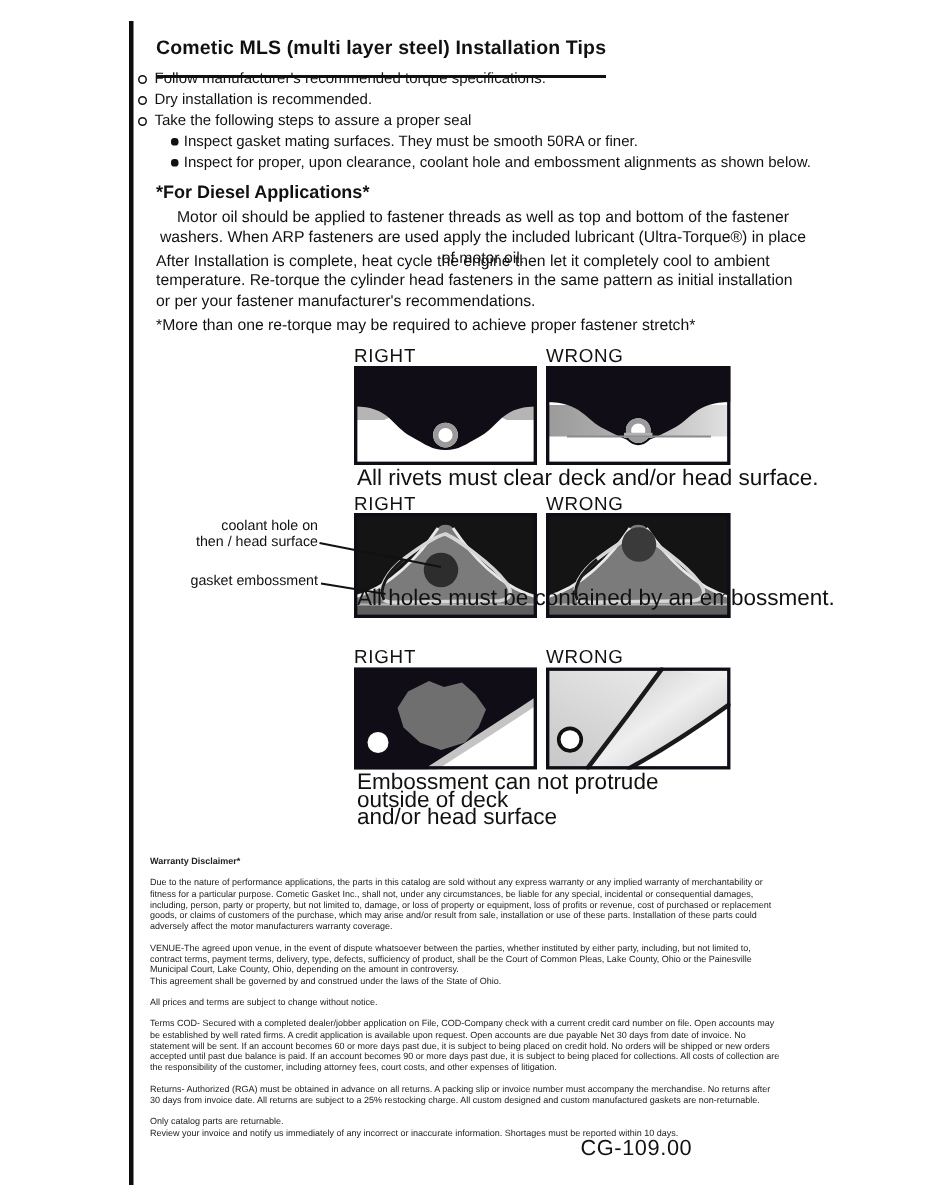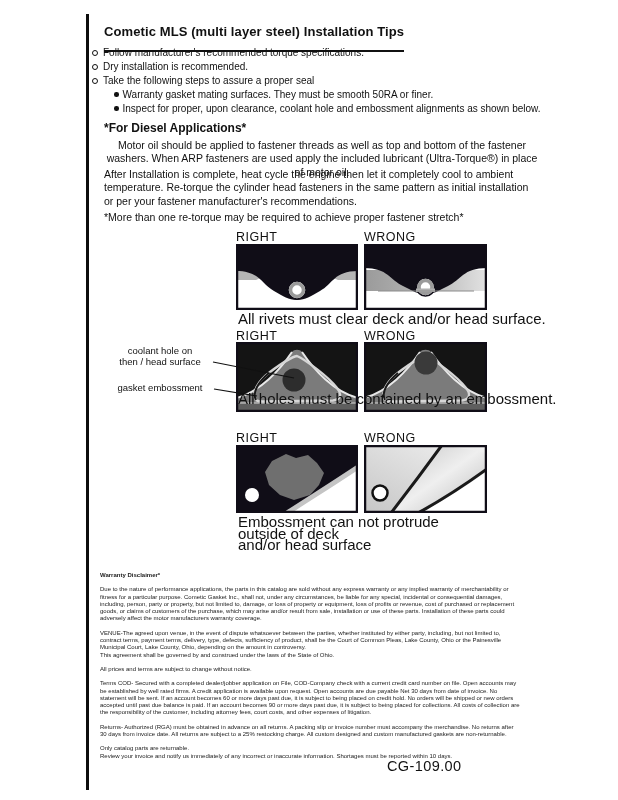--- a/index.html
+++ b/index.html
@@ -24,21 +24,21 @@
   
   #diesel-heading{left:104px;top:121px;font-size:12px;font-weight:bold;}
   .para{left:104px;width:436px;font-size:10.5px;line-height:13.4px;}
   #diesel-p1{top:139px;text-align:center;}
   #diesel-p2{top:168px;}
   #diesel-p3{top:211px;}
   
   .dlabel{font-size:12.5px;letter-spacing:.5px;text-align:left;width:122px;color:#111;}
   .cap{font-size:15px;line-height:11.5px;color:#111;}
   .panel{display:block;}
-  .ann{font-size:9.5px;line-height:11px;text-align:center;color:#111;}
+  .ann{font-size:9.5px;line-height:11px;text-align:right;color:#111;}
   #ann-coolant{left:108px;top:345px;width:104px;}
   #ann-gasket{left:108px;top:382px;width:104px;}
   #leader-overlay{left:0;top:0;width:618px;height:800px;pointer-events:none;}
   
   #legal{left:100px;top:572px;width:420px;font-size:6px;line-height:7.3px;color:#222;}
   #legal .lp{margin:0 0 7px 0;}
   #legal .tight{margin:0;}
   #legal .head{font-weight:bold;margin-bottom:7px;}
   
   #page-code{left:387px;top:758px;font-size:14.5px;letter-spacing:.4px;color:#111;}
@@ -58,21 +58,21 @@
   <div class="tip-row">
     <span class="ob"></span>
     <span>Dry installation is recommended.</span>
   </div>
   <div class="tip-row">
     <span class="ob"></span>
     <span>Take the following steps to assure a proper seal</span>
   </div>
   <div class="tip-row sub">
     <span class="fb"></span>
-    <span>Warranty gasket mating surfaces.  They must be smooth 50RA or finer.</span>
+    <span>Inspect gasket mating surfaces.  They must be smooth 50RA or finer.</span>
   </div>
   <div class="tip-row sub">
     <span class="fb"></span>
     <span>Inspect for proper, upon clearance, coolant hole and embossment alignments as shown below.</span>
   </div>
 </div>
 
 <div class="abs" id="diesel-heading">*For Diesel Applications*</div>
 <div class="abs para" id="diesel-p1">Motor oil should be applied to fastener threads as well as top and bottom of the fastener washers. When ARP fasteners are used apply the included lubricant (Ultra-Torque®) in place of motor oil.</div>
 <div class="abs para" id="diesel-p2">After Installation is complete, heat cycle the engine then let it completely cool to ambient temperature. Re-torque the cylinder head fasteners in the same pattern as initial installation or per your fastener manufacturer's recommendations.</div>

